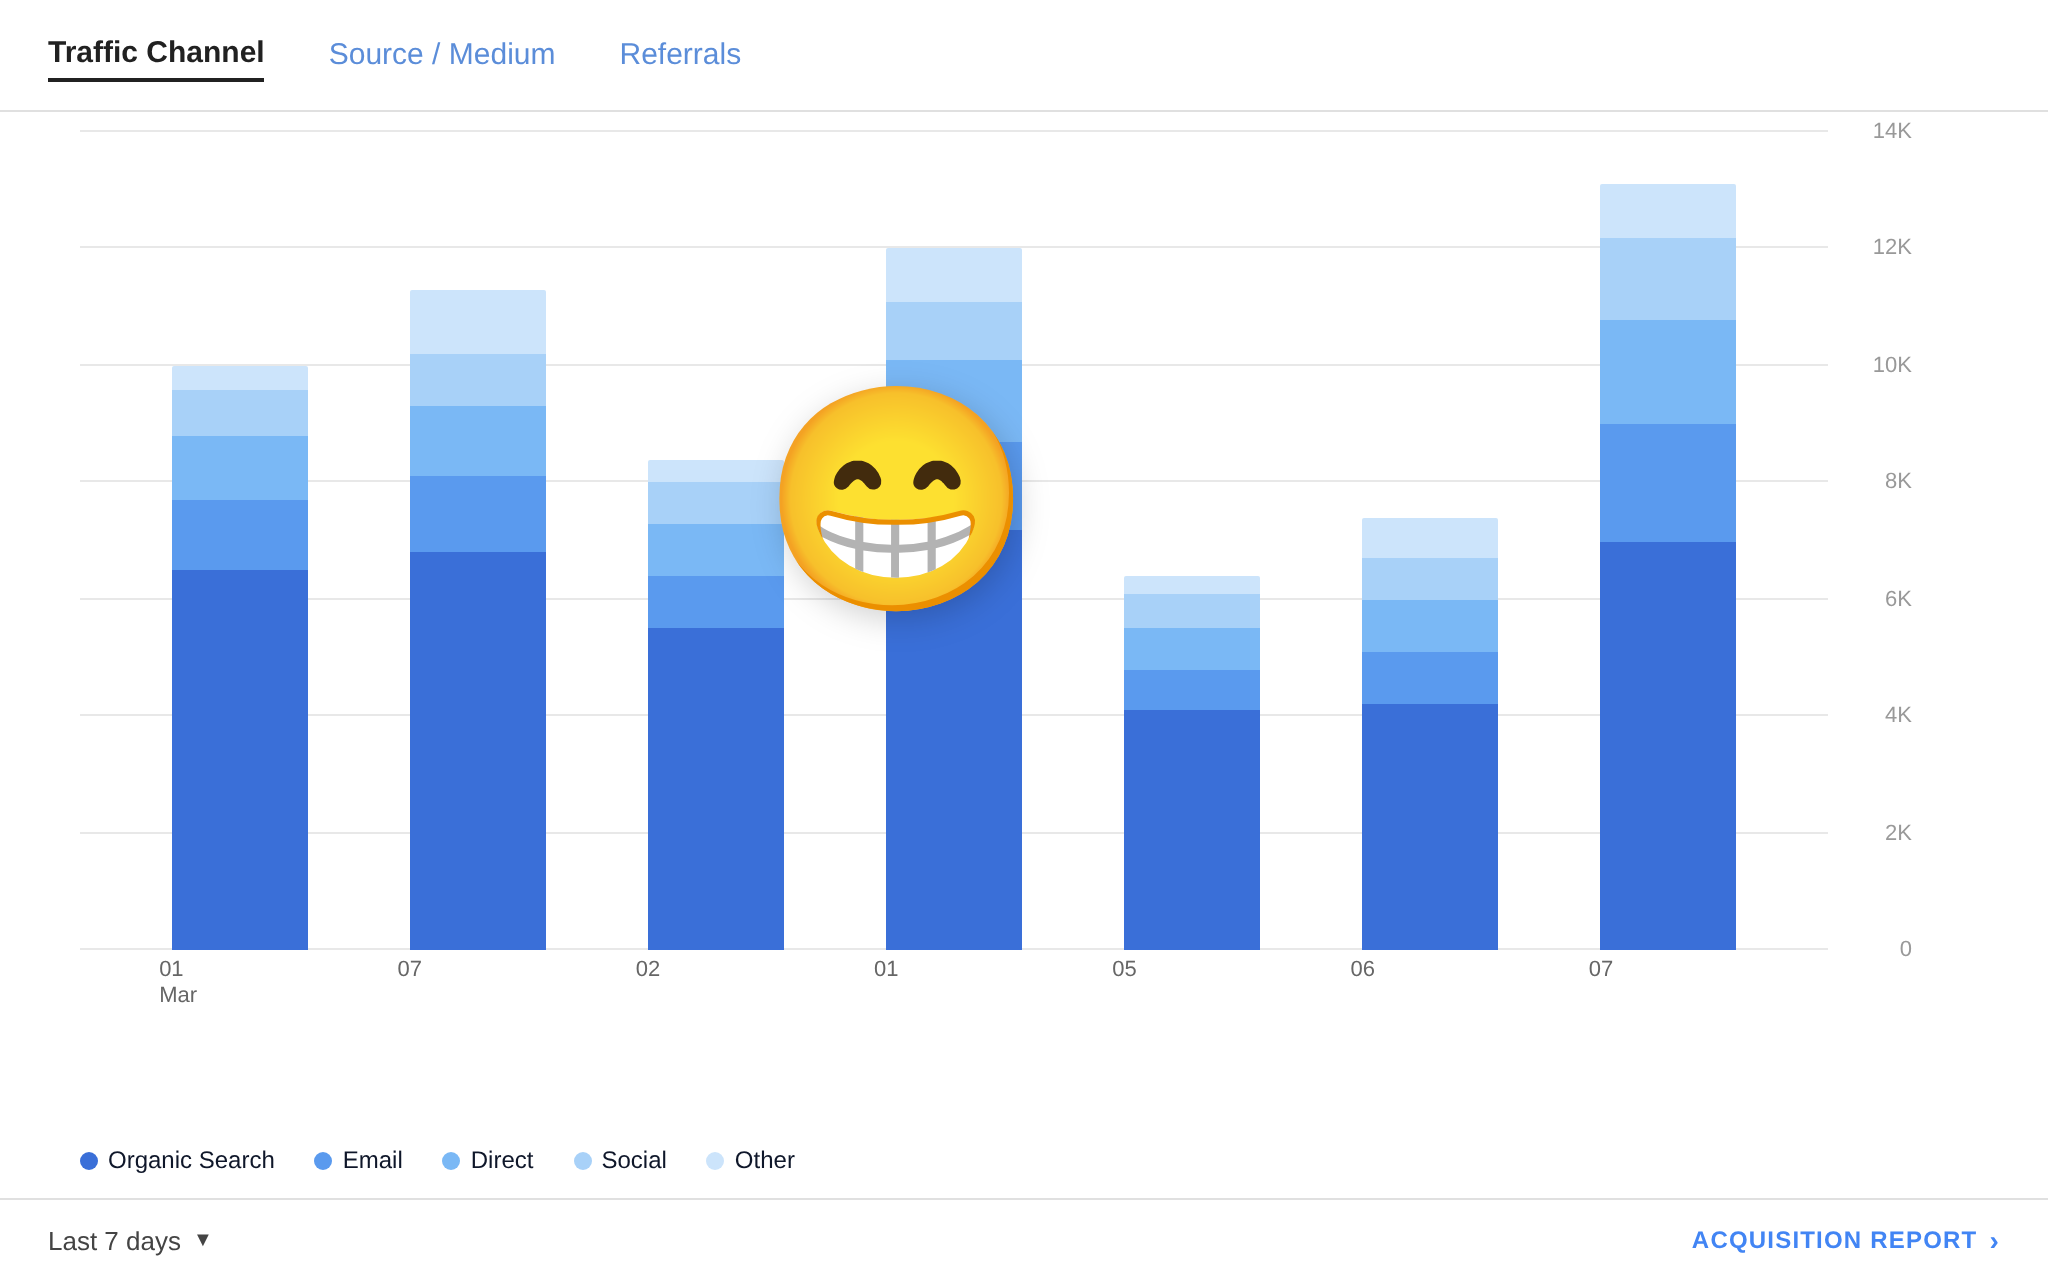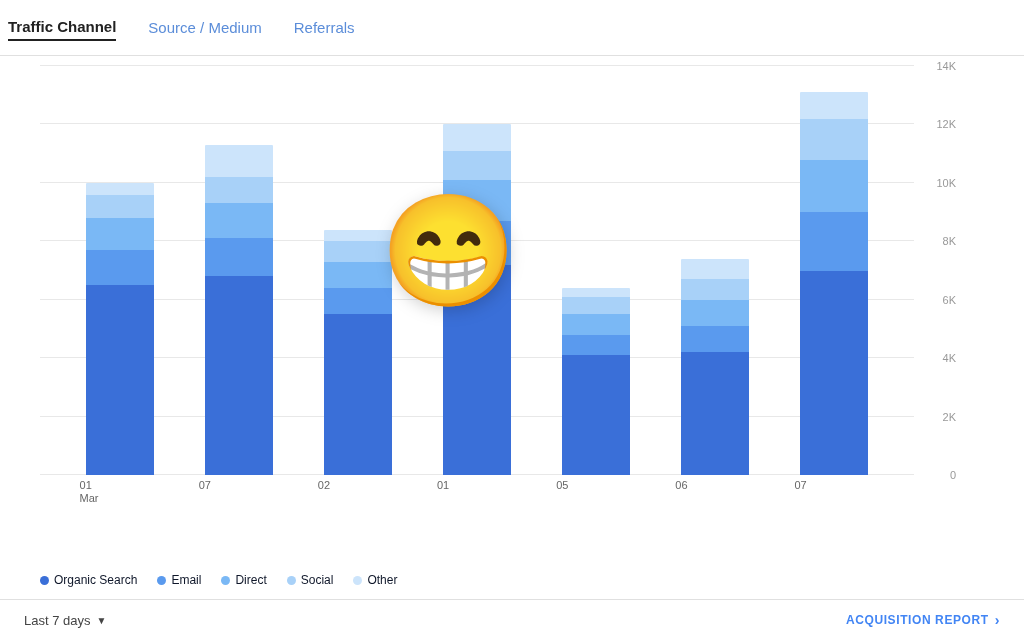--- a/index.html
+++ b/index.html
@@ -17,21 +17,21 @@
       height: 640px;
       display: flex;
       flex-direction: column;
       background: #fff;
     }
 
     
     .header {
       display: flex;
       align-items: center;
-      padding: 18px 24px 14px 8px;
+      padding: 18px 24px 14px 24px;
       border-bottom: 1px solid #e0e0e0;
       gap: 32px;
     }
 
     .tab {
       font-size: 15px;
       cursor: pointer;
       padding-bottom: 4px;
     }
     .tab.active {

